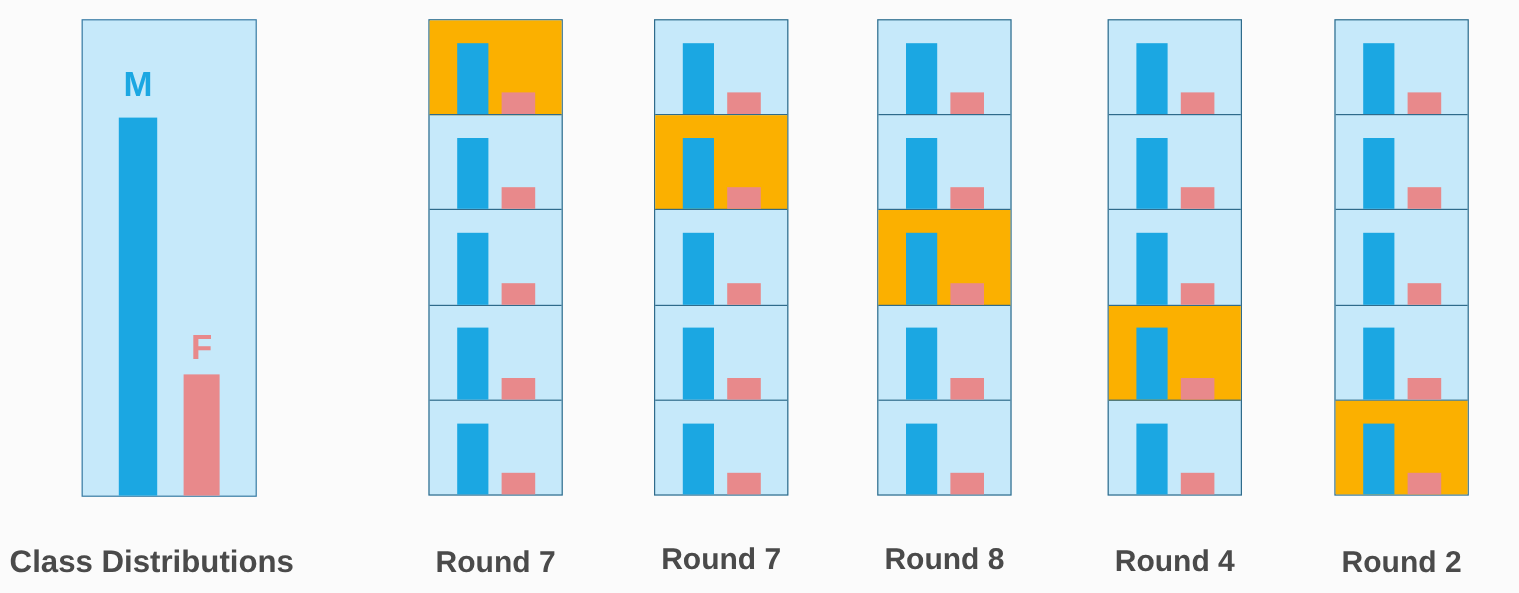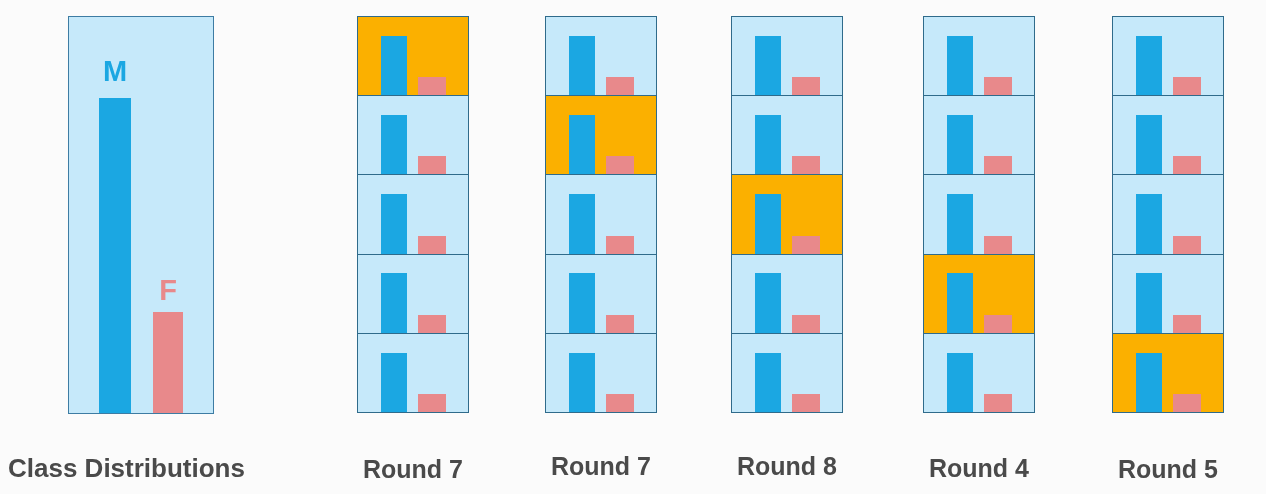--- a/index.html
+++ b/index.html
@@ -216,17 +216,17 @@
           </div>
           <div class="fold">
             <div class="bar male" style="height: 76%;"></div>
             <div class="bar female" style="height: 23%;"></div>
           </div>
           <div class="fold highlighted">
             <div class="bar male" style="height: 76%;"></div>
             <div class="bar female" style="height: 23%;"></div>
           </div>
         </div>
-        <div class="round-label">Round 5</div>
+        <div class="round-label">Round 2</div>
       </div>
     </div>
 
 </div>
 
 </body></html>

